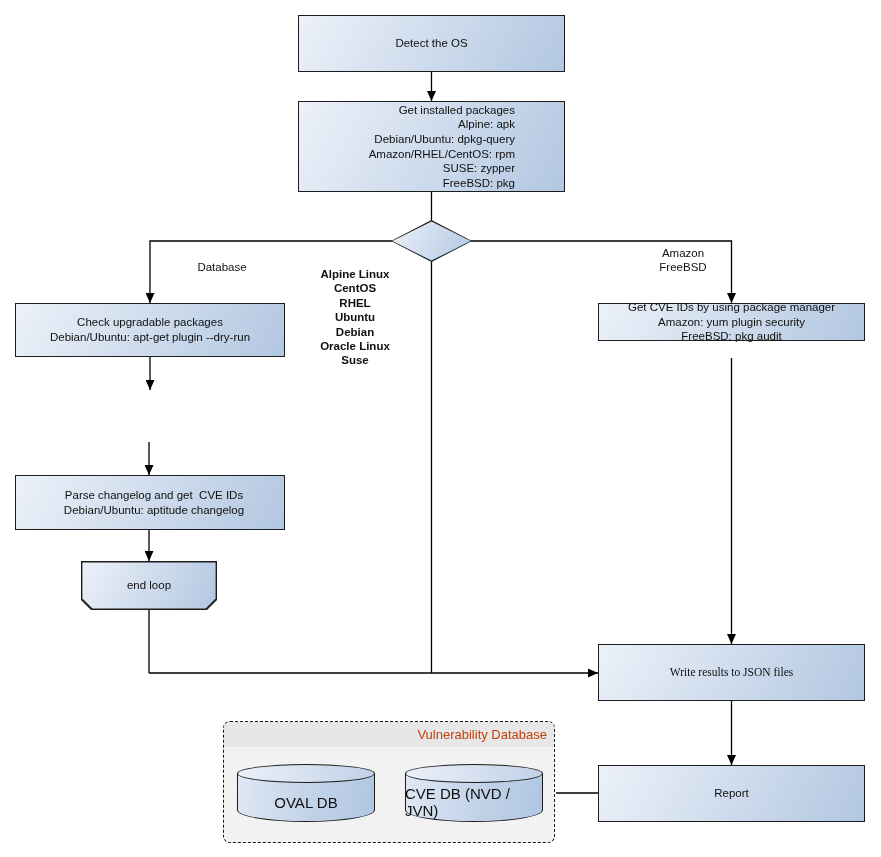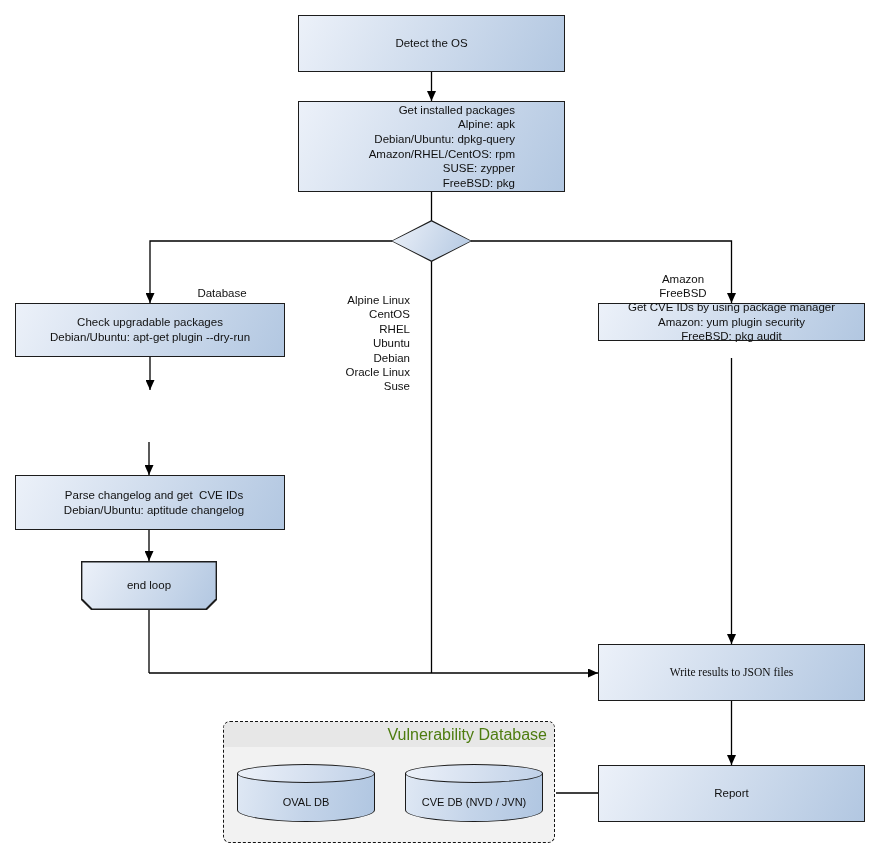--- a/index.html
+++ b/index.html
@@ -22,49 +22,49 @@
     background:linear-gradient(118deg,#ecf1f9 0%,#d2deee 45%,#b2c7e1 100%);
     display:flex;align-items:center;justify-content:center;
     text-align:center;font-size:11.5px;line-height:14.6px;white-space:pre-wrap;
   }
   .clip-diamond,{}
   .diamond, .diamond .fill{clip-path:polygon(50% 0,100% 50%,50% 100%,0 50%);}
   .loop-start, .loop-start .fill{clip-path:polygon(0 10px,10px 0,calc(100% - 10px) 0,100% 10px,100% 100%,0 100%);}
   .loop-end, .loop-end .fill{clip-path:polygon(0 0,100% 0,100% calc(100% - 10px),calc(100% - 10px) 100%,10px 100%,0 calc(100% - 10px));}
   .edge-label{
     position:absolute;z-index:3;font-size:11.5px;line-height:14.4px;
-    white-space:pre-wrap;color:#101010;margin-top:26px;
+    white-space:pre-wrap;color:#101010;
   }
   .cluster{
     position:absolute;left:223px;top:721px;width:332px;height:122px;z-index:1;
     box-sizing:border-box;border:1.4px dashed #141414;border-radius:7px;
     background:#f2f2f2;
   }
   .cluster-titlebar{
     position:absolute;left:0;right:0;top:0;height:25px;
     background:#e7e7e7;border-radius:6px 6px 0 0;
     display:flex;align-items:center;justify-content:flex-end;
-    font-size:16px;color:#4d7c0f;padding-right:7px;box-sizing:border-box;
+    font-size:13px;color:#c2410c;padding-right:7px;box-sizing:border-box;
   }
   .cylinder{position:absolute;width:138px;height:58px;z-index:2;}
   .cyl-body{
     position:absolute;left:0;right:0;top:9px;bottom:0;box-sizing:border-box;
     border:1.3px solid #1c1c1c;
     background:linear-gradient(100deg,#dfe8f4 0%,#c4d4e9 50%,#b0c6e1 100%);
     border-radius:0 0 69px 69px / 0 0 12px 12px;
   }
   .cyl-top{
     position:absolute;left:0;right:0;top:0;height:19px;box-sizing:border-box;
     border:1.3px solid #1c1c1c;border-radius:50%;
     background:linear-gradient(100deg,#ecf1f9 0%,#d4dfef 55%,#c0d1e8 100%);
   }
   .cyl-label{
     position:absolute;left:0;right:0;top:21px;bottom:3px;
     display:flex;align-items:center;justify-content:center;
-    font-size:11px;color:#101010;white-space:pre-wrap;
+    font-size:15px;color:#101010;white-space:pre-wrap;
   }
 </style>
 </head>
 <body>
 
 <div id="canvas">
 
   <svg class="wires" width="881" height="857" viewBox="0 0 881 857">
     <defs>
       <marker id="arrow" markerUnits="userSpaceOnUse" markerWidth="10" markerHeight="9" viewBox="0 0 10 9" refX="10" refY="4.5" orient="auto">
@@ -135,21 +135,21 @@
 
   <div class="shape loop-end" style="left:81px;top:561px;width:136px;height:49px;">
     <div class="fill">end loop</div>
   </div>
 
   <div class="edge-label" style="left:190px;top:260px;width:64px;text-align:center;">Database</div>
 
   <div class="edge-label" style="left:652px;top:246px;width:62px;text-align:center;">Amazon
 FreeBSD</div>
 
-  <div class="edge-label" style="left:300px;top:267px;width:110px;text-align:right;">Alpine Linux
+  <div class="edge-label" style="left:300px;top:267px;width:110px;text-align:center;font-weight:bold;">Alpine Linux
 CentOS
 RHEL
 Ubuntu
 Debian
 Oracle Linux
 Suse</div>
 
 </div>
 
 </body></html>

